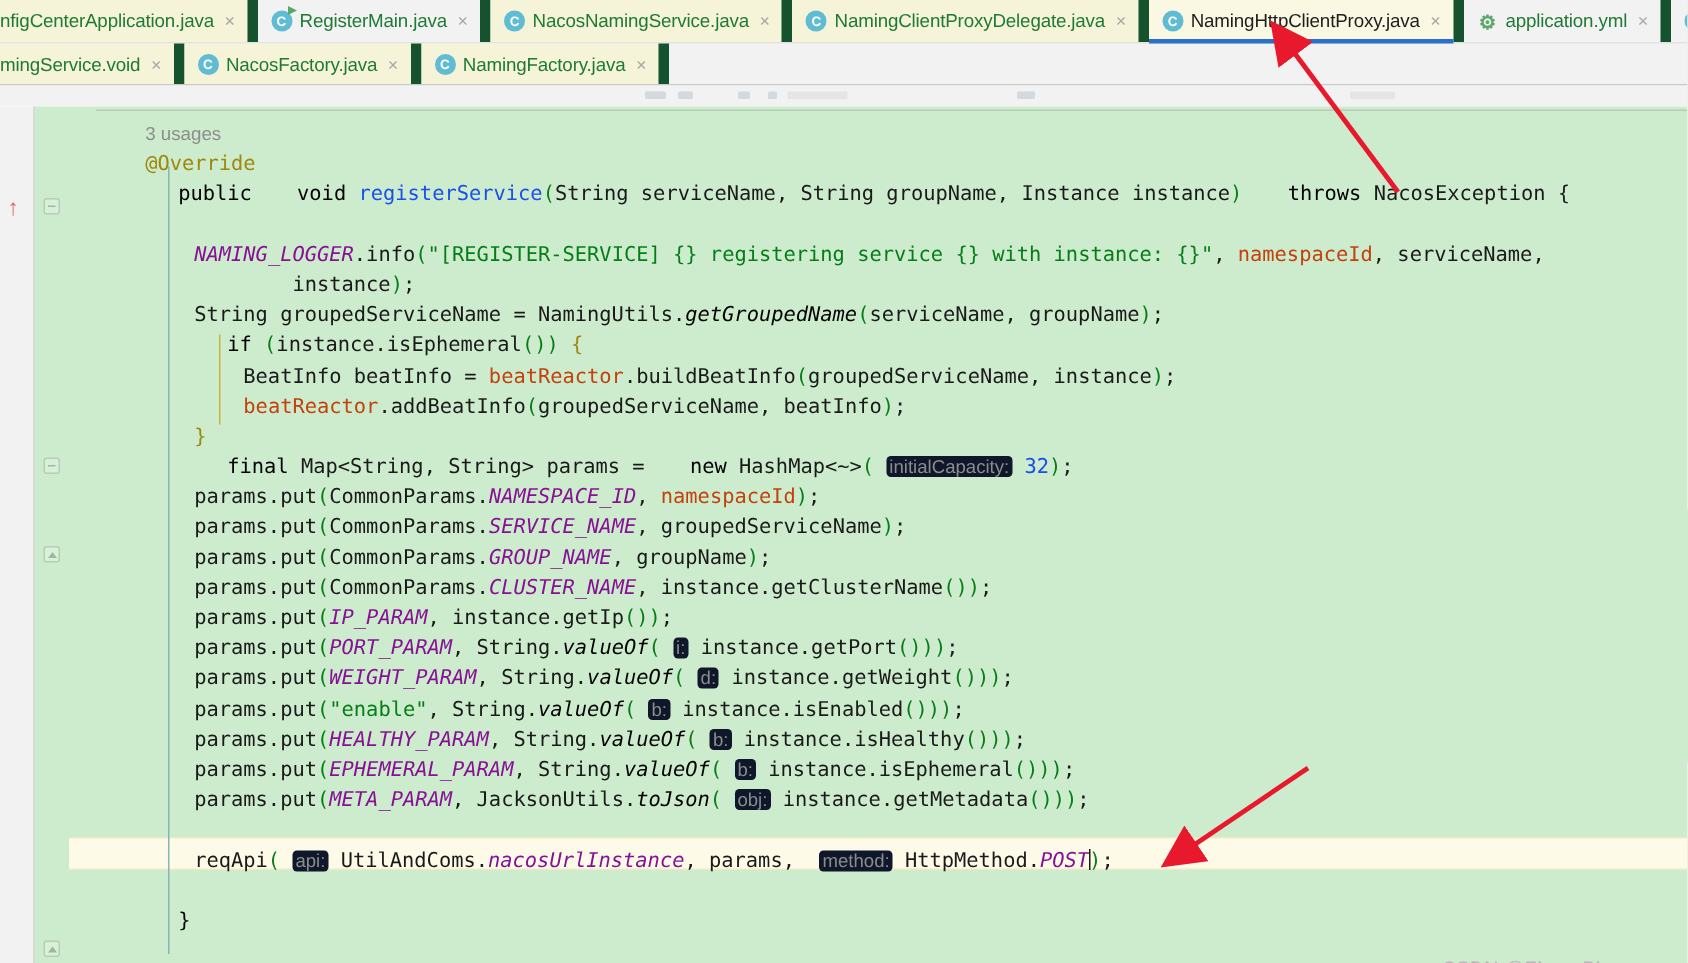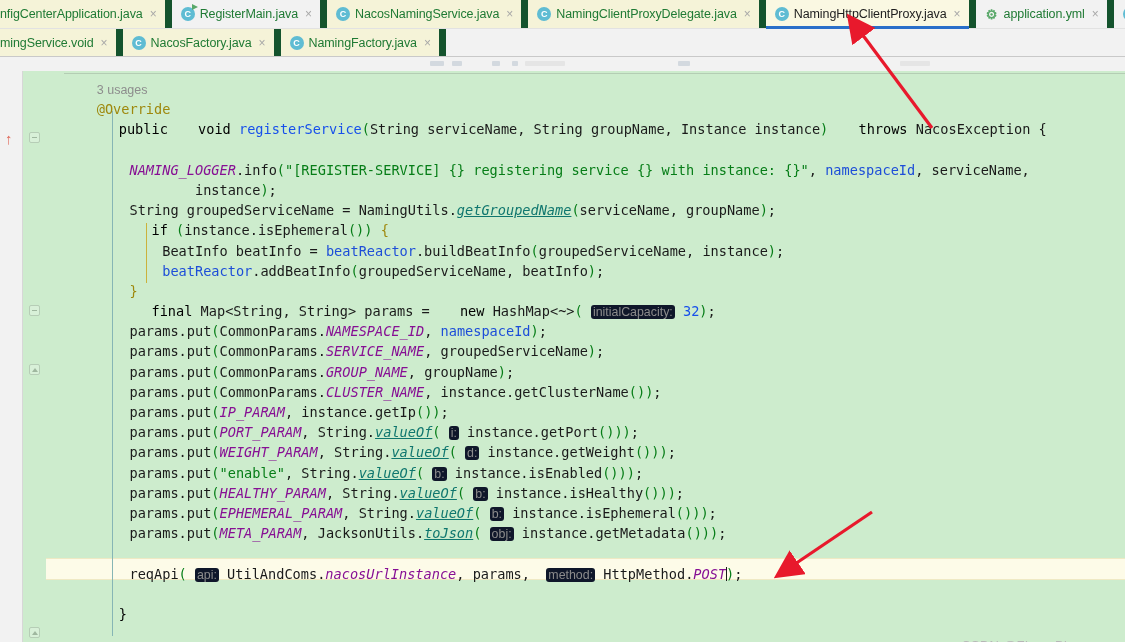--- a/index.html
+++ b/index.html
@@ -208,23 +208,23 @@
     border-bottom: 1px solid #efe9c4;
     z-index: 1;
   }
 
   
   .kw   { color: #000000; margin-left: 22px; }
   .meth { color: #1750eb; }
   .annot{ color: #9e880d; }
   .str  { color: #067d17; }
   .num  { color: #1750eb; }
-  .fld  { color: #1d4ed8; }
+  .fld  { color: #c2410c; }
   .sfld { color: #871094; font-style: italic; }
-  .smeth{ color: #0f766e; font-style: italic; text-decoration: underline; }
+  .smeth{ color: #000000; font-style: italic; }
   .par  { color: #067d17; }
   .usg  { color: #8d8d8d; font-family: "Liberation Sans", sans-serif; font-size: 12.5px; }
 
   .hint {
     background: #0f172a;
     color: #8c8c8c;
     border-radius: 3px;
     padding: 0 2px;
     font-size: 12.4px;
     font-family: "Liberation Sans", sans-serif;

